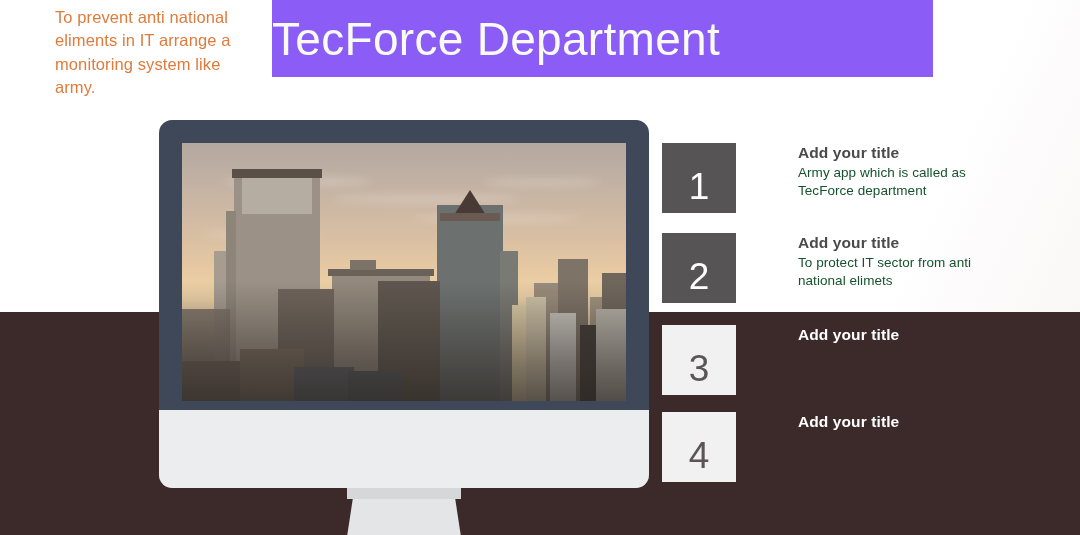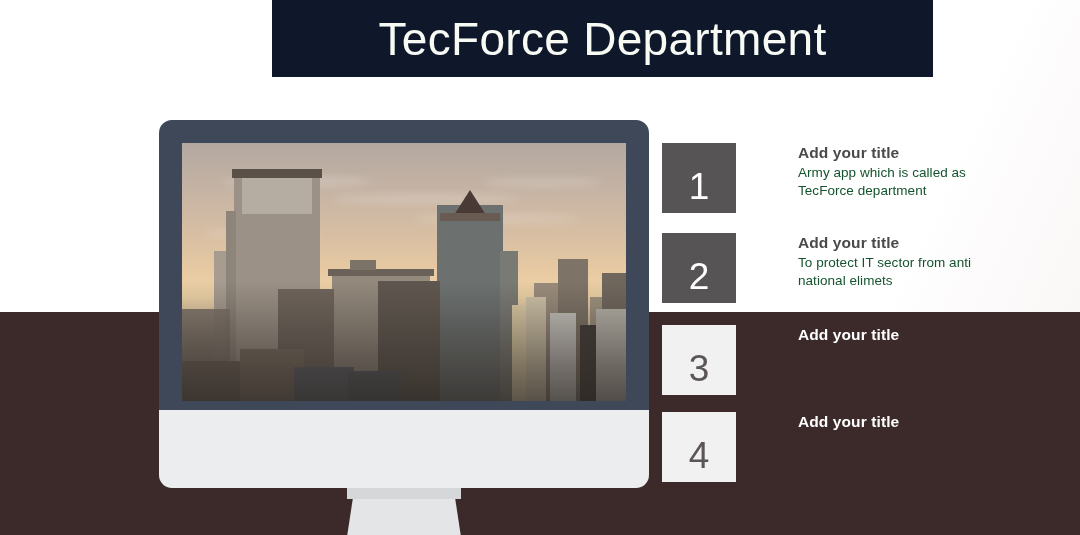--- a/index.html
+++ b/index.html
@@ -35,22 +35,22 @@
     position: absolute; left: 55px; top: 6px; width: 185px;
     color: #e07b3c;
     font-size: 16.5px;
     line-height: 23.3px;
     letter-spacing: 0.1px;
   }
 
   
   .title-banner {
     position: absolute; left: 272px; top: 0px; width: 661px; height: 77px;
-    background: #0f172a;
-    display: flex; align-items: center; justify-content: center;
+    background: #8b5cf6;
+    display: flex; align-items: center; 
   }
   .title-banner .title-text {
     color: #f7fbf4;
     font-size: 46px;
     font-weight: 400;
     letter-spacing: 0.3px;
     white-space: nowrap;
   }
 
   
@@ -156,20 +156,21 @@
 </style>
 </head>
 <body>
 
 <div id="slide">
 
   <div class="bg-white"></div>
   <div class="bg-diag"></div>
   <div class="bg-dark"></div>
 
+  <div class="lead-text">To prevent anti national  eliments in IT arrange a monitoring system like army.</div>
 
   <div class="title-banner">
     <span class="title-text">TecForce Department</span>
   </div>
 
   <div class="monitor">
     <div class="monitor-bezel"></div>
 
     <div class="monitor-screen">
       <div class="city">

